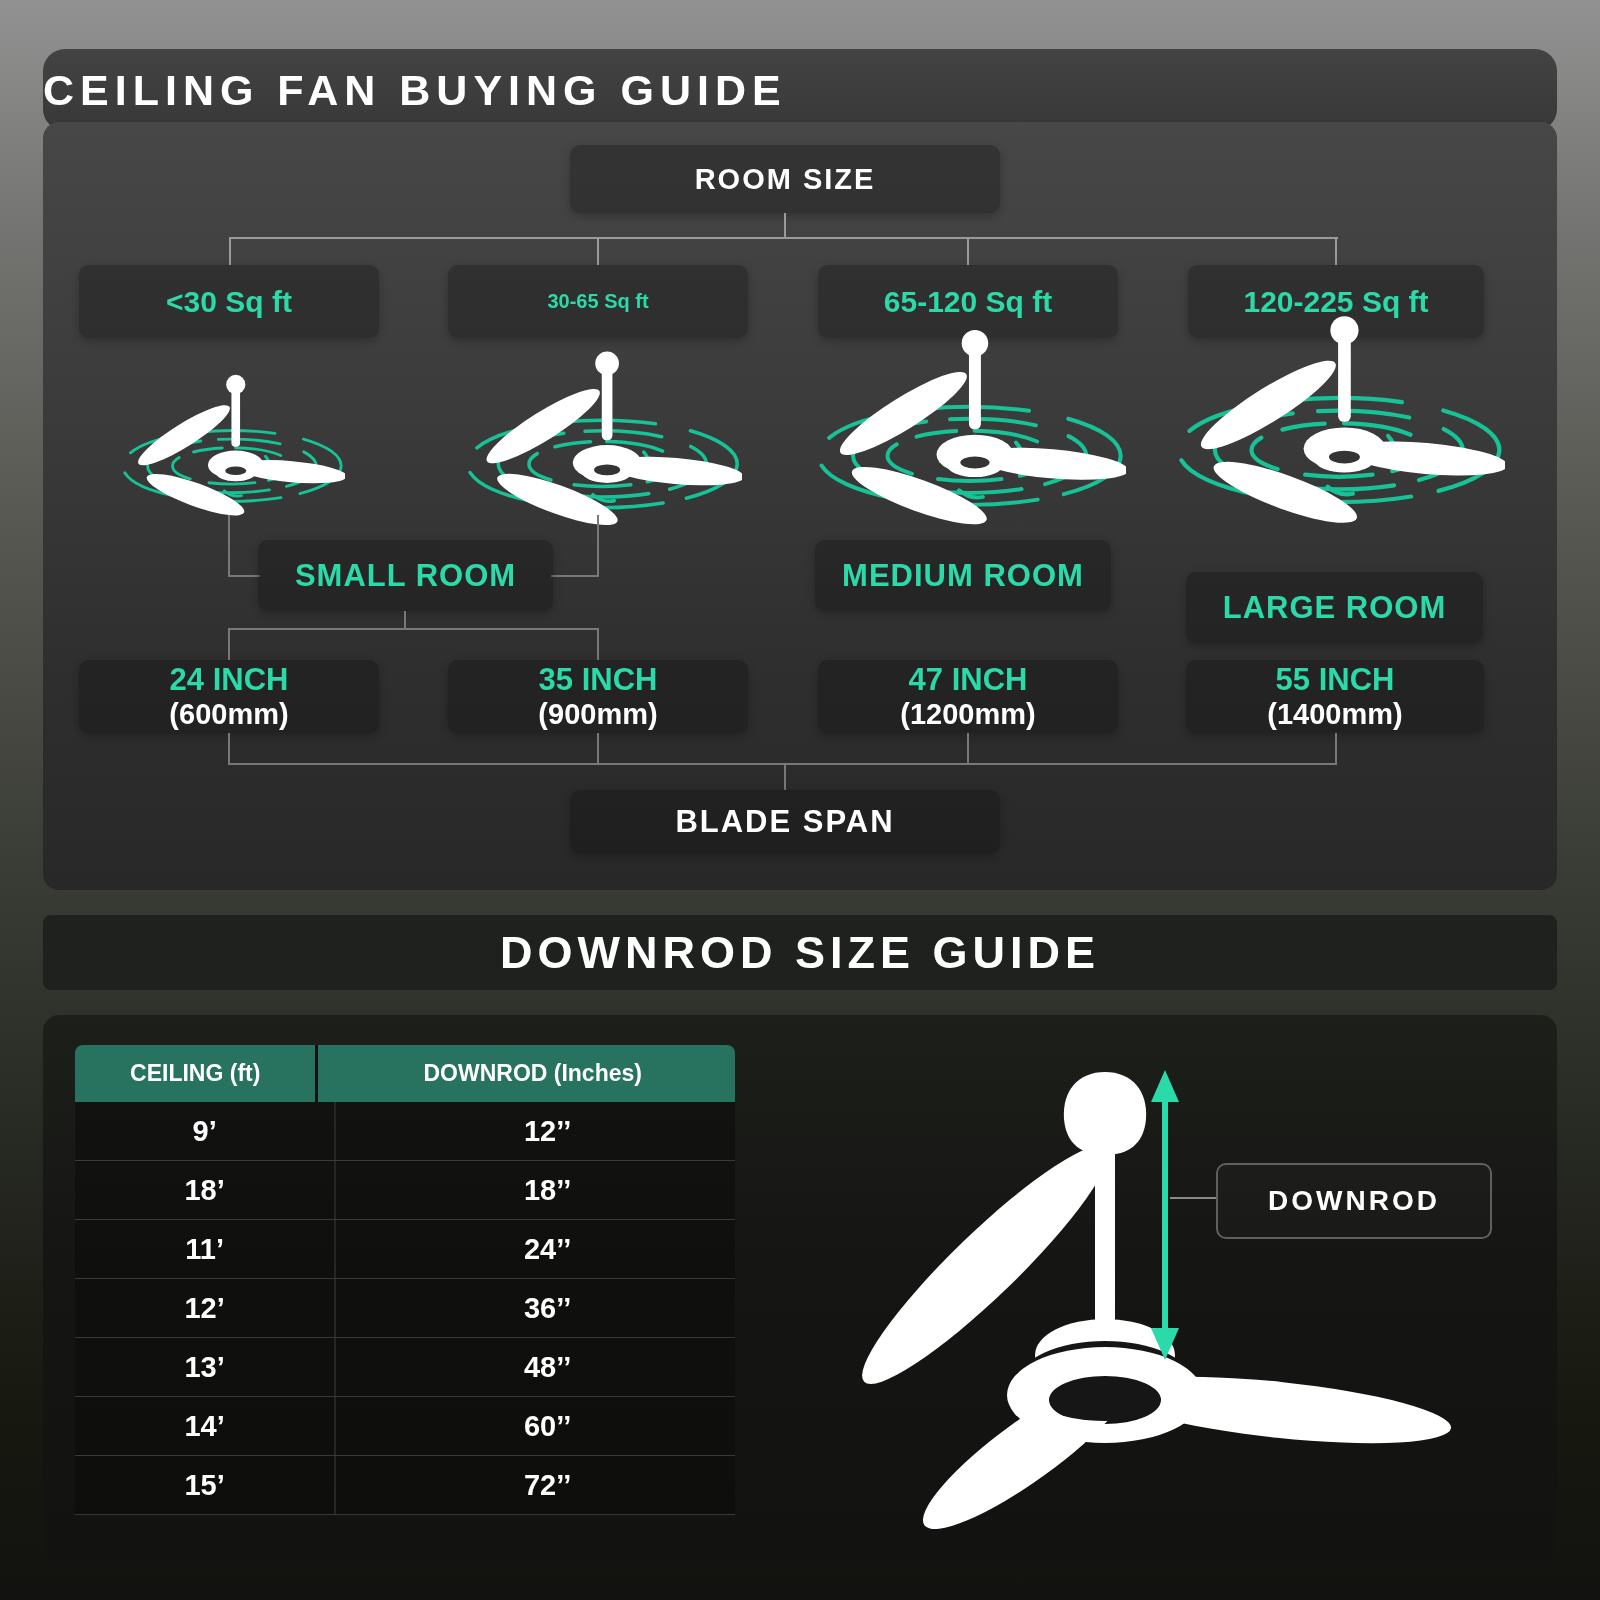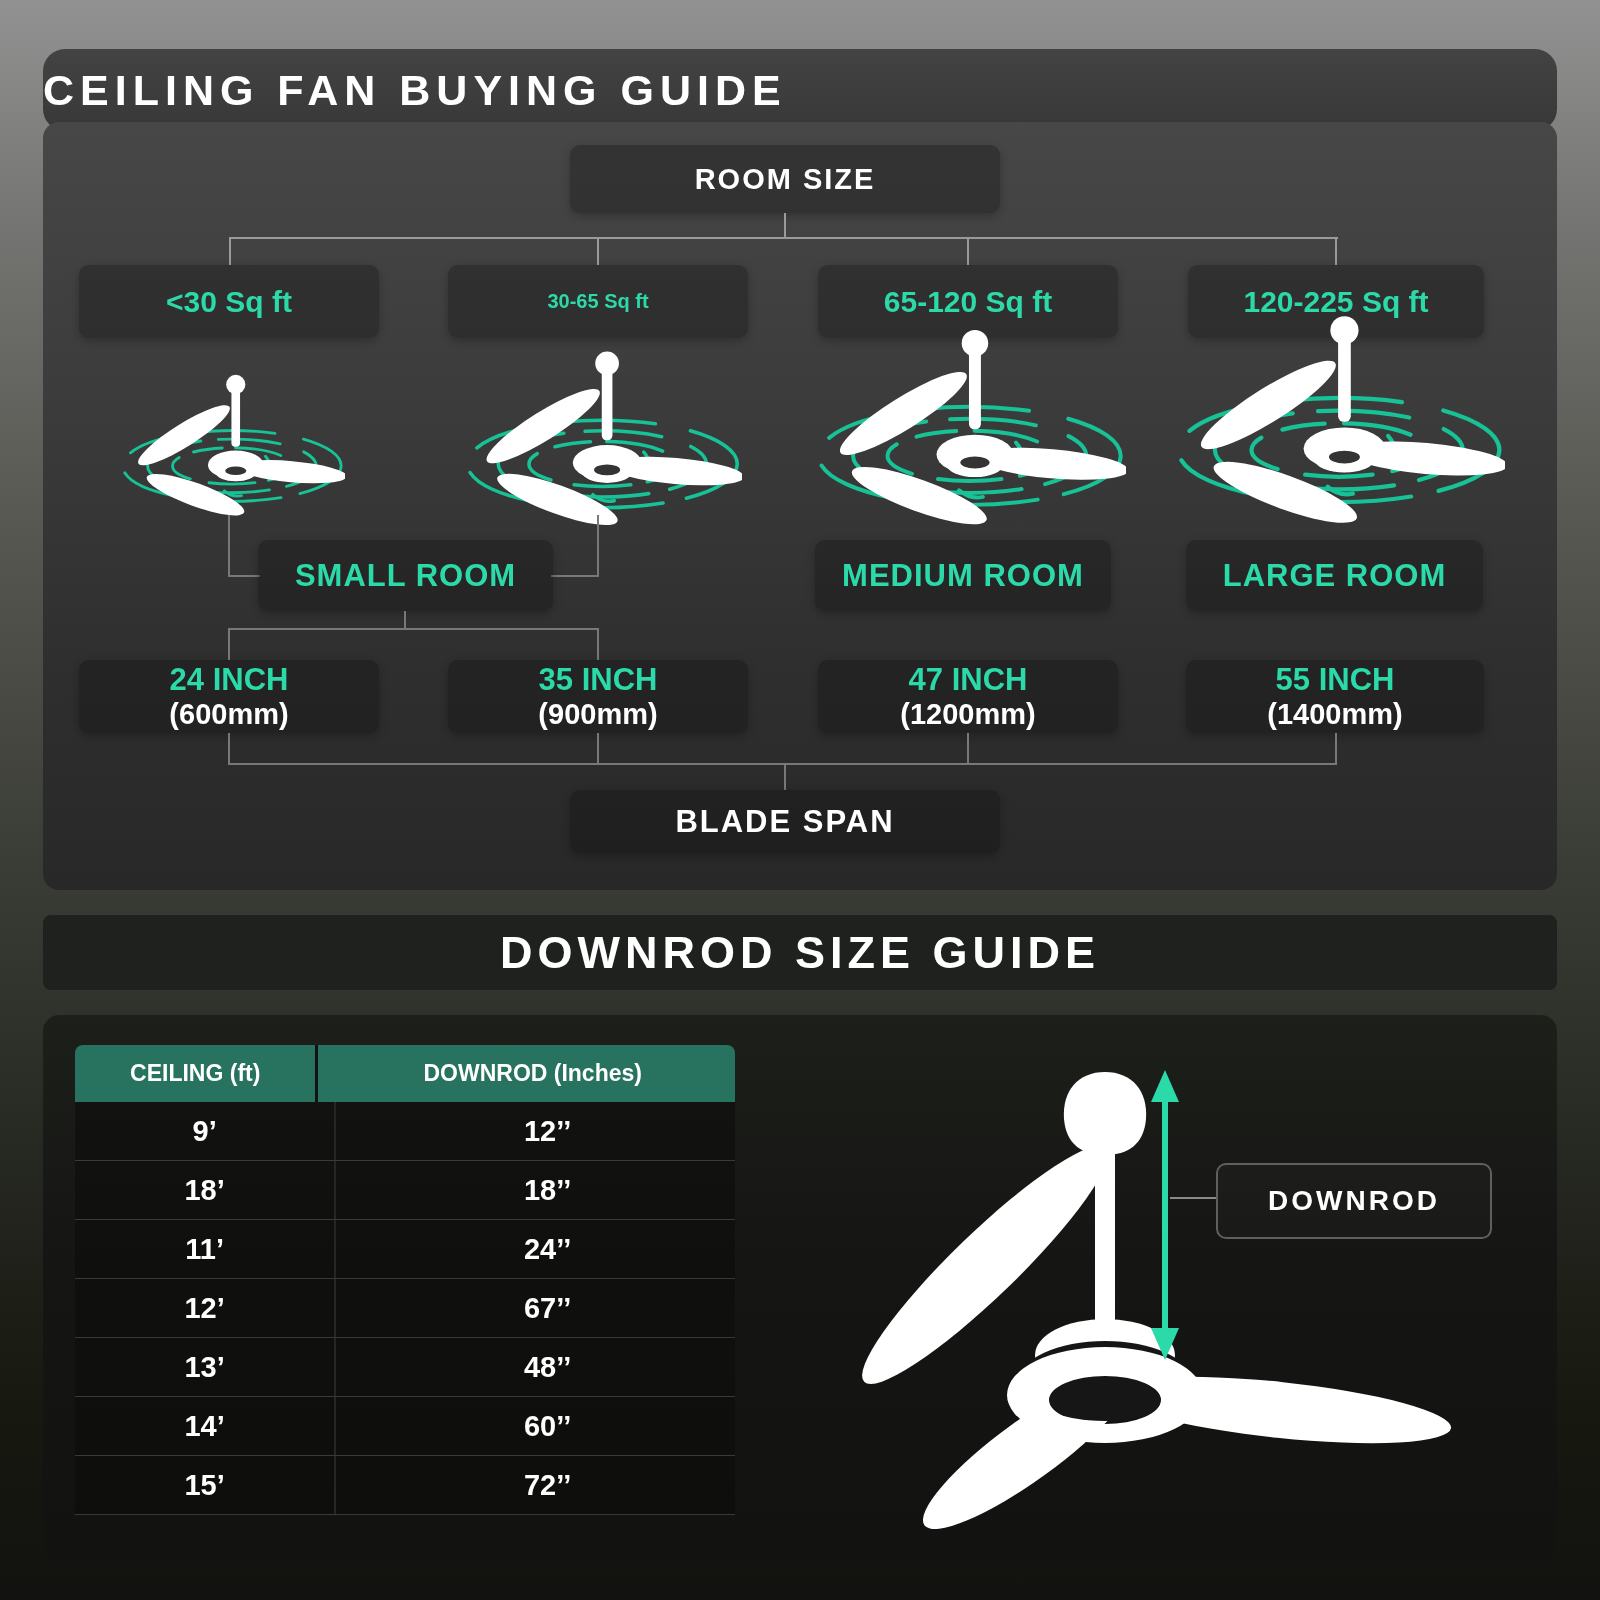--- a/index.html
+++ b/index.html
@@ -134,21 +134,21 @@
   <div class="cline dim" style="left:228px;top:575px;width:32px;height:2px"></div>
   <div class="cline dim" style="left:551px;top:575px;width:48px;height:2px"></div>
   <div class="cline dim" style="left:597px;top:515px;width:2px;height:62px"></div>
 
   <div class="box" style="left:258px;top:540px;width:295px;height:71px">
     <span class="teal" style="font-size:31px;letter-spacing:1px">SMALL ROOM</span>
   </div>
   <div class="box" style="left:815px;top:540px;width:296px;height:71px">
     <span class="teal" style="font-size:31px;letter-spacing:1px">MEDIUM ROOM</span>
   </div>
-  <div class="box" style="left:1186px;top:540px;width:297px;height:71px">
+  <div class="box" style="left:1186px;top:572px;width:297px;height:71px">
     <span class="teal" style="font-size:31px;letter-spacing:1px">LARGE ROOM</span>
   </div>
 
   <div class="cline dim" style="left:404px;top:611px;width:2px;height:19px"></div>
   <div class="cline dim" style="left:228px;top:628px;width:371px;height:2px"></div>
   <div class="cline dim" style="left:228px;top:628px;width:2px;height:32px"></div>
   <div class="cline dim" style="left:597px;top:628px;width:2px;height:32px"></div>
 
   <div class="box" style="left:79px;top:660px;width:300px;height:73px">
     <span class="teal" style="font-size:31px">24 INCH</span>
@@ -196,21 +196,21 @@
     <div class="tr">
       <div class="td td1">18’</div>
       <div class="td td2">18’’</div>
     </div>
     <div class="tr">
       <div class="td td1">11’</div>
       <div class="td td2">24’’</div>
     </div>
     <div class="tr">
       <div class="td td1">12’</div>
-      <div class="td td2">67’’</div>
+      <div class="td td2">36’’</div>
     </div>
     <div class="tr">
       <div class="td td1">13’</div>
       <div class="td td2">48’’</div>
     </div>
     <div class="tr">
       <div class="td td1">14’</div>
       <div class="td td2">60’’</div>
     </div>
     <div class="tr">

